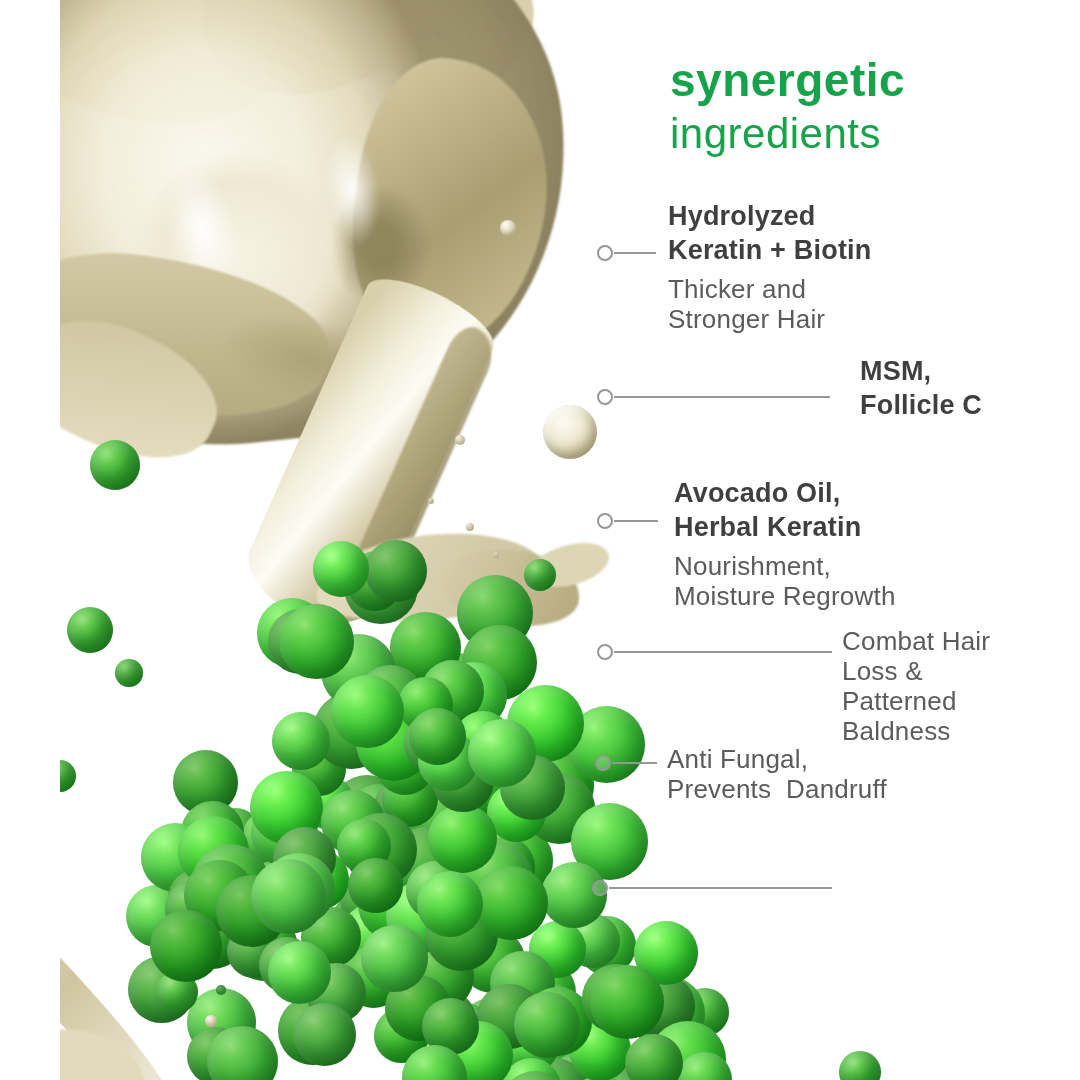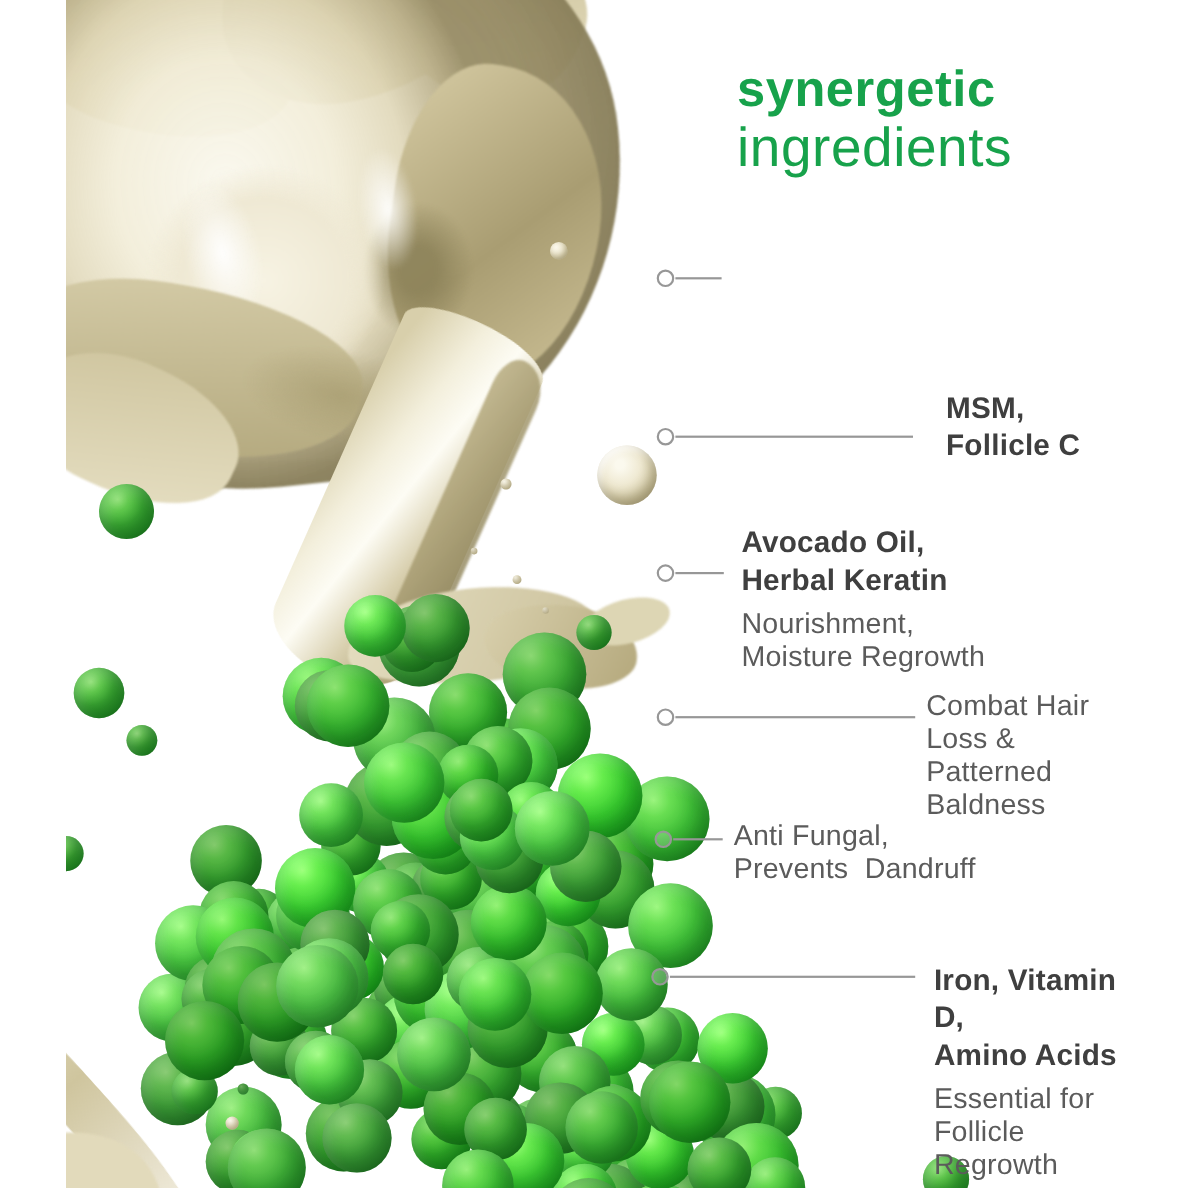--- a/index.html
+++ b/index.html
@@ -87,21 +87,21 @@
   .drop{position:absolute;border-radius:50%;z-index:2;
     background:radial-gradient(circle at 35% 30%,#fbf8ec 0%,#e9e2c6 55%,#c3b990 100%);
     box-shadow:inset -2px -3px 5px rgba(130,120,80,.45)}
   .bubble{position:absolute;left:483px;top:405px;width:54px;height:54px;border-radius:50%;z-index:2;
     background:radial-gradient(circle at 38% 32%,#fbf9ee 8%,#efe9d2 38%,#d5cca7 68%,#b0a67f 92%,#9a9070 100%);
     box-shadow:inset -4px -6px 10px rgba(120,110,75,.5),inset 3px 4px 6px rgba(255,255,255,.8)}
 
   
   .title{position:absolute;left:610px;top:52px;z-index:6}
   .title-bold{font-size:46px;font-weight:700;line-height:56px;letter-spacing:.5px;color:var(--green)}
-  .title-light{font-size:50px;font-weight:400;line-height:52px;letter-spacing:.5px;color:var(--green)}
+  .title-light{font-size:42px;font-weight:400;line-height:52px;letter-spacing:.5px;color:var(--green)}
 
   
   .dot{position:absolute;width:16px;height:16px;border:2px solid var(--line);border-radius:50%;
     background:rgba(255,255,255,.22);z-index:5}
   .cline{position:absolute;height:2px;background:var(--line);z-index:5}
   .co-text{position:absolute;z-index:6}
   .ing-name{margin:0 0 7px 0;font-size:27px;line-height:34px;font-weight:700;letter-spacing:.2px;
     color:var(--heading);white-space:pre-wrap}
   .ing-benefit{margin:0;font-size:26px;line-height:30px;font-weight:400;letter-spacing:.2px;
     color:var(--body);white-space:pre-wrap}
@@ -328,20 +328,24 @@
   </div>
 
   <div class="title">
     <div class="title-bold">synergetic</div>
     <div class="title-light">ingredients</div>
   </div>
 
   <div id="dot1" class="dot"></div>
   <div id="line1" class="cline"></div>
   <div id="text1" class="co-text">
+    <h3 class="ing-name">Hydrolyzed
+Keratin + Biotin</h3>
+    <p class="ing-benefit">Thicker and
+Stronger Hair</p>
   </div>
 
   <div id="dot2" class="dot"></div>
   <div id="line2" class="cline"></div>
   <div id="text2" class="co-text">
     <h3 class="ing-name">MSM, Follicle C</h3>
   </div>
 
   <div id="dot3" class="dot"></div>
   <div id="line3" class="cline"></div>
@@ -361,20 +365,14 @@
 
   <div id="dot5" class="dot"></div>
   <div id="line5" class="cline"></div>
   <div id="text5" class="co-text">
     <p class="ing-benefit">Anti Fungal,
 Prevents  Dandruff</p>
   </div>
 
   <div id="dot6" class="dot"></div>
   <div id="line6" class="cline"></div>
-  <div id="text6" class="co-text">
-    <h3 class="ing-name">Iron, Vitamin D,
-Amino Acids</h3>
-    <p class="ing-benefit">Essential for
-Follicle Regrowth</p>
-  </div>
 
 </div>
 
 </body></html>

